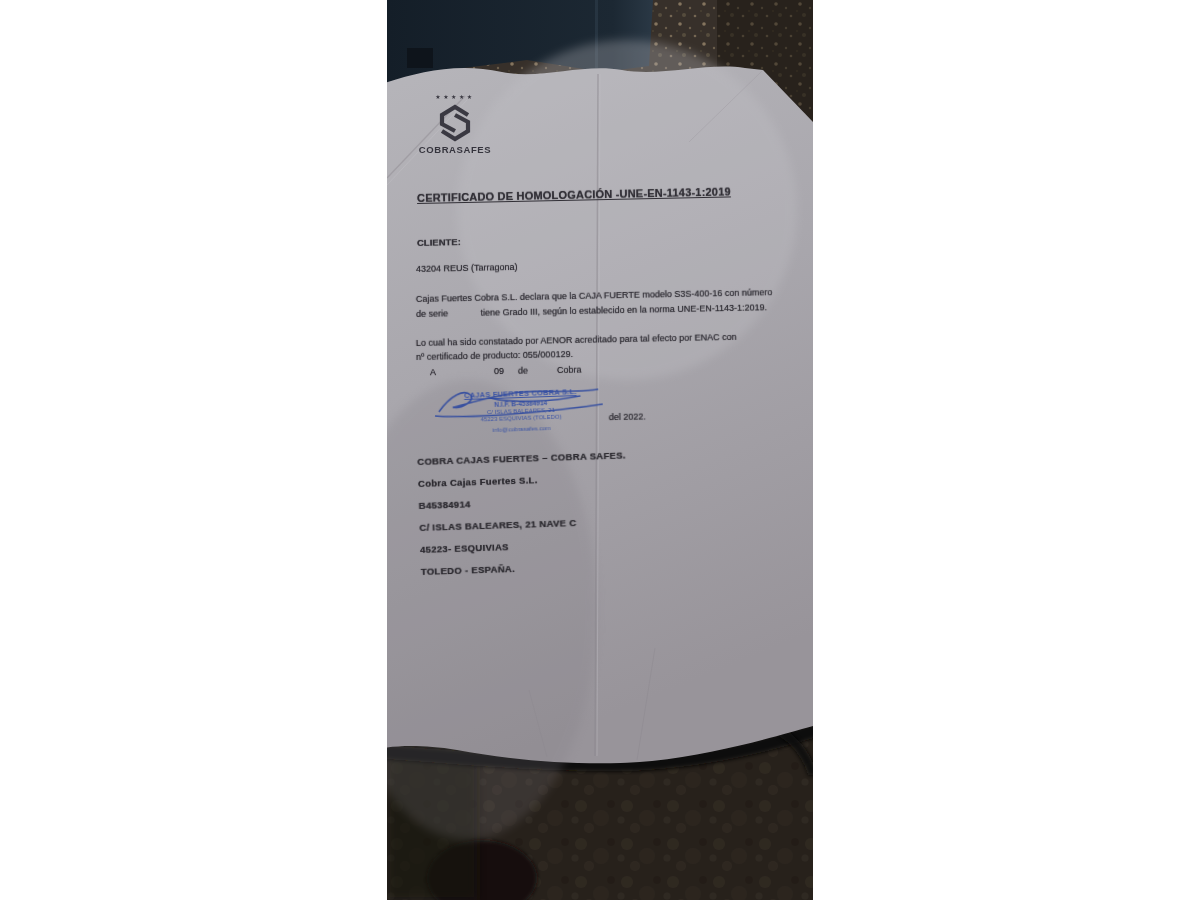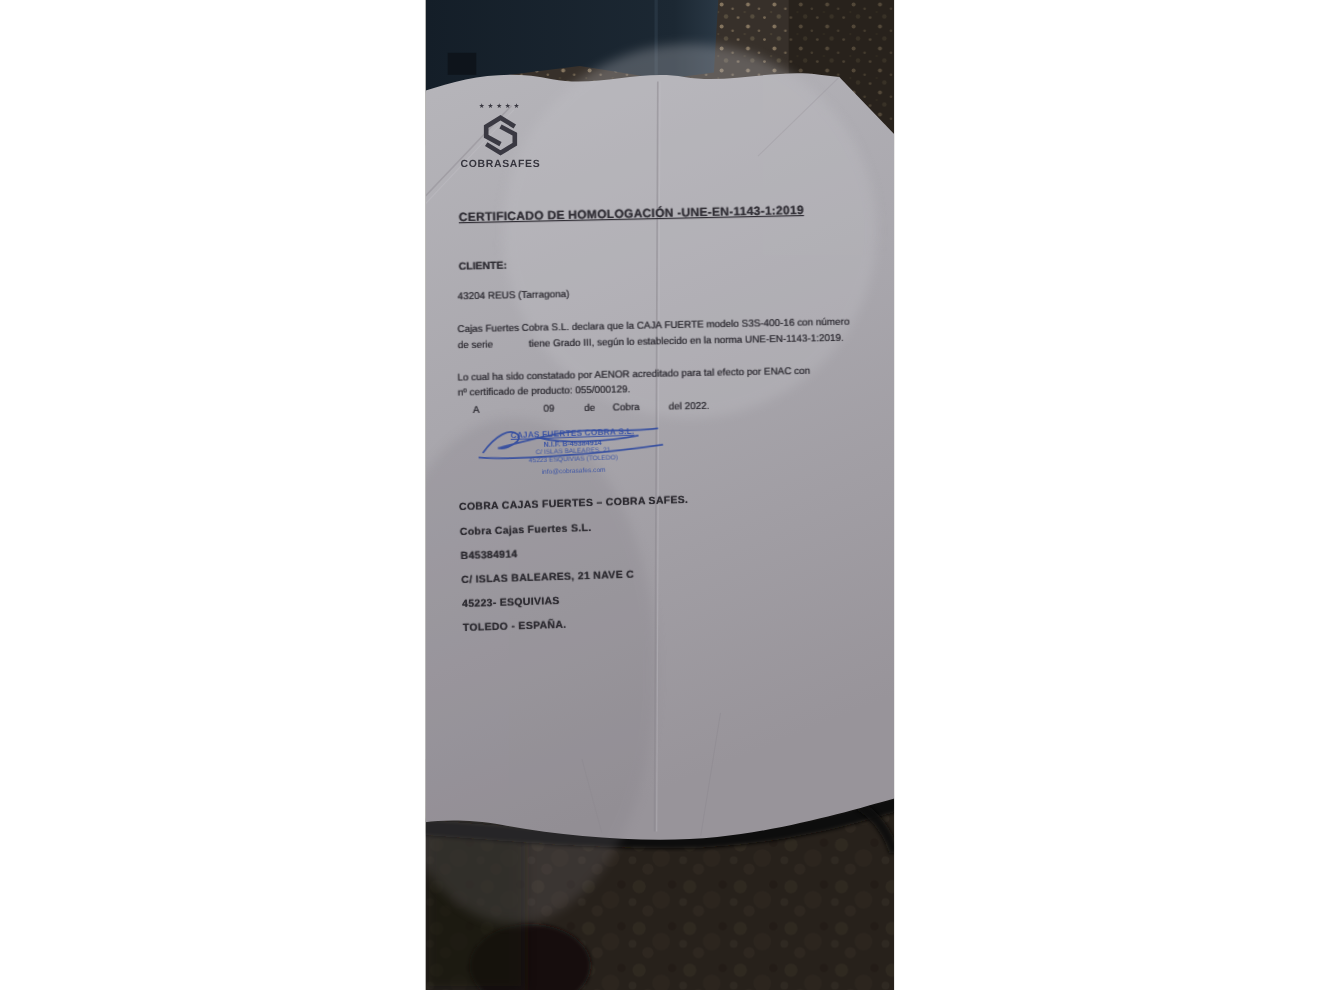--- a/index.html
+++ b/index.html
@@ -21,21 +21,21 @@
   .cliente{position:absolute;left:30px;top:237px;font-size:9.5px;font-weight:600;transform:rotate(-1.2deg);transform-origin:left center;}
   .city{position:absolute;left:29px;top:264px;font-size:9px;transform:rotate(-1.2deg);transform-origin:left center;}
   .para{position:absolute;left:29px;top:292px;width:392px;font-size:9px;line-height:15px;
         transform:rotate(-1.1deg);transform-origin:left center;}
   .para2{position:absolute;left:29px;top:336px;width:392px;font-size:9px;line-height:14px;
         transform:rotate(-1.1deg);transform-origin:left center;}
   .pre{white-space:pre;}
   .dateline{position:absolute;left:0;top:368px;width:400px;height:14px;font-size:9px;
         transform:rotate(-1deg);transform-origin:left center;}
   .dateline span{position:absolute;top:0;}
-  .d-prefix{left:43px;} .d-day{left:107px;} .d-de{left:144px;} .d-month{left:170px;} .d-year{left:221px;}
+  .d-prefix{left:43px;} .d-day{left:107px;} .d-de{left:131px;} .d-month{left:170px;} .d-year{left:221px;margin-top:48px;}
   .stamp{position:absolute;left:48px;top:392px;width:172px;text-align:center;color:#3d55a5;
          filter:blur(0.45px);transform:rotate(-2deg);transform-origin:left center;}
   .sig{position:absolute;left:-4px;top:-6px;}
   .s-company{font-size:7.5px;font-weight:bold;text-decoration:underline;letter-spacing:0.2px;}
   .s-line{font-size:6px;line-height:7.5px;}
   .s-nif{font-size:6.5px;font-weight:bold;margin-top:2px;}
   .s-web{margin-top:3px;}
   .footer{position:absolute;left:30px;top:451px;font-size:9.5px;font-weight:bold;letter-spacing:0.3px;
           line-height:22px;color:#2c2a30;transform:rotate(-1.8deg);transform-origin:left top;
           text-shadow:0 0 0.7px rgba(44,42,48,0.85);filter:blur(0.25px);}

